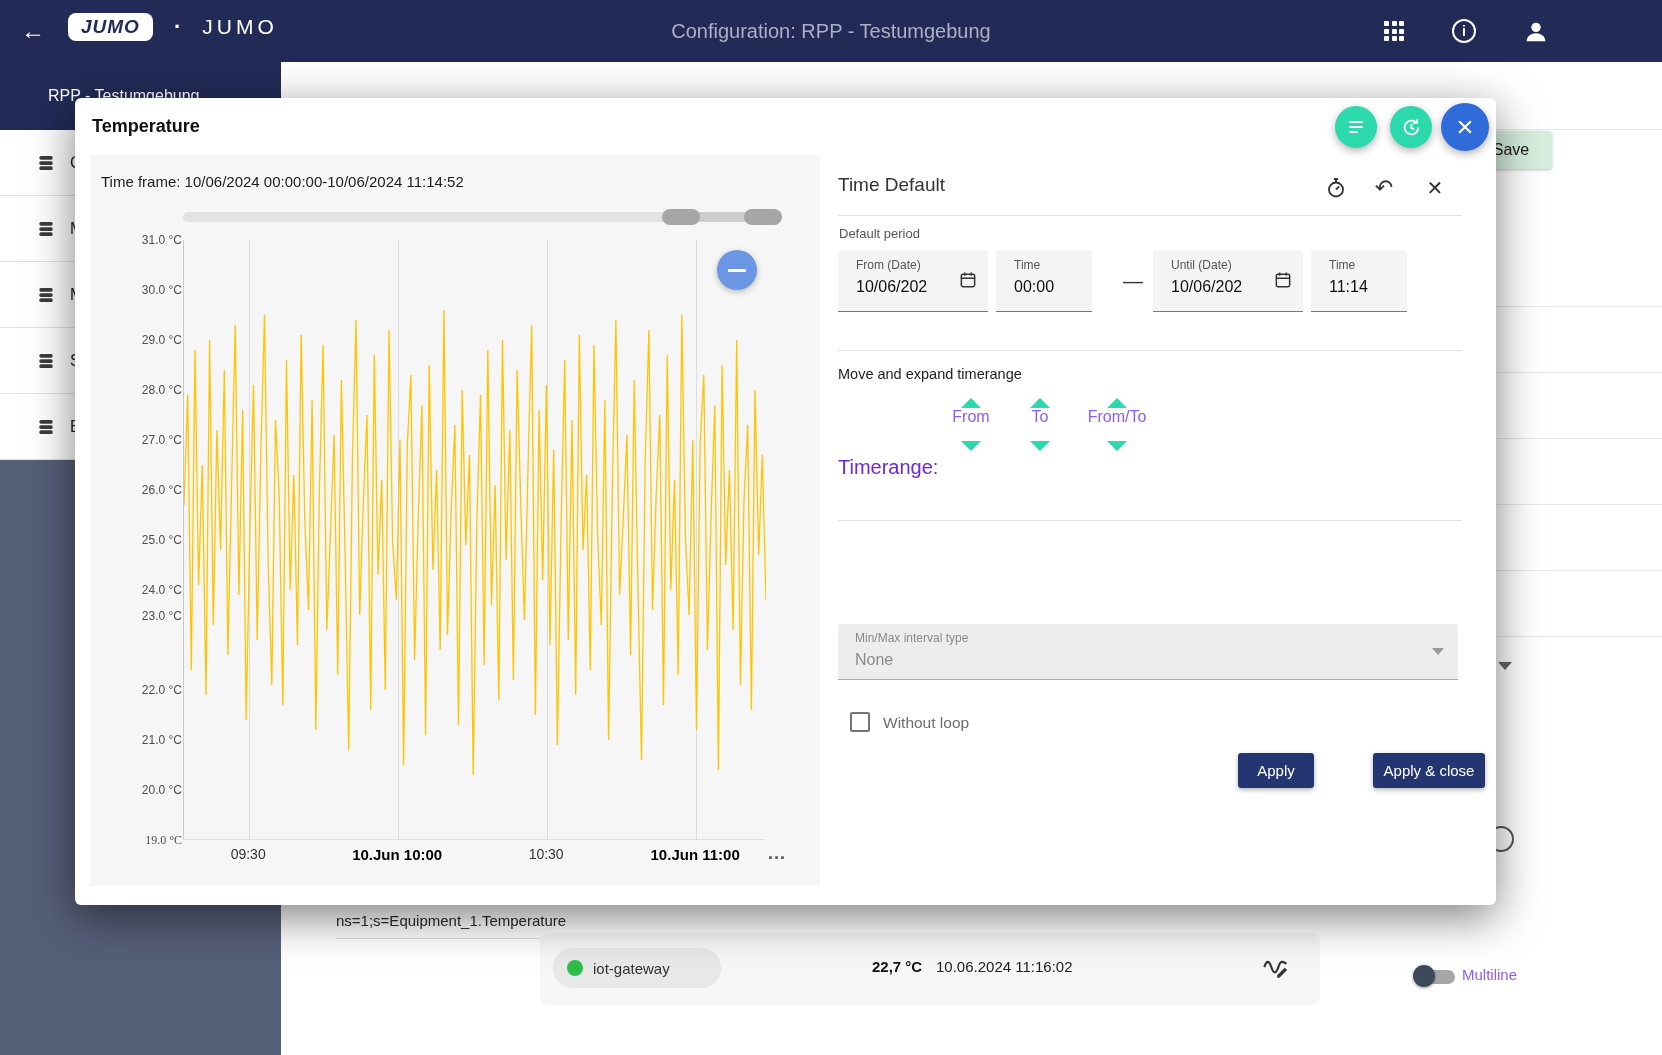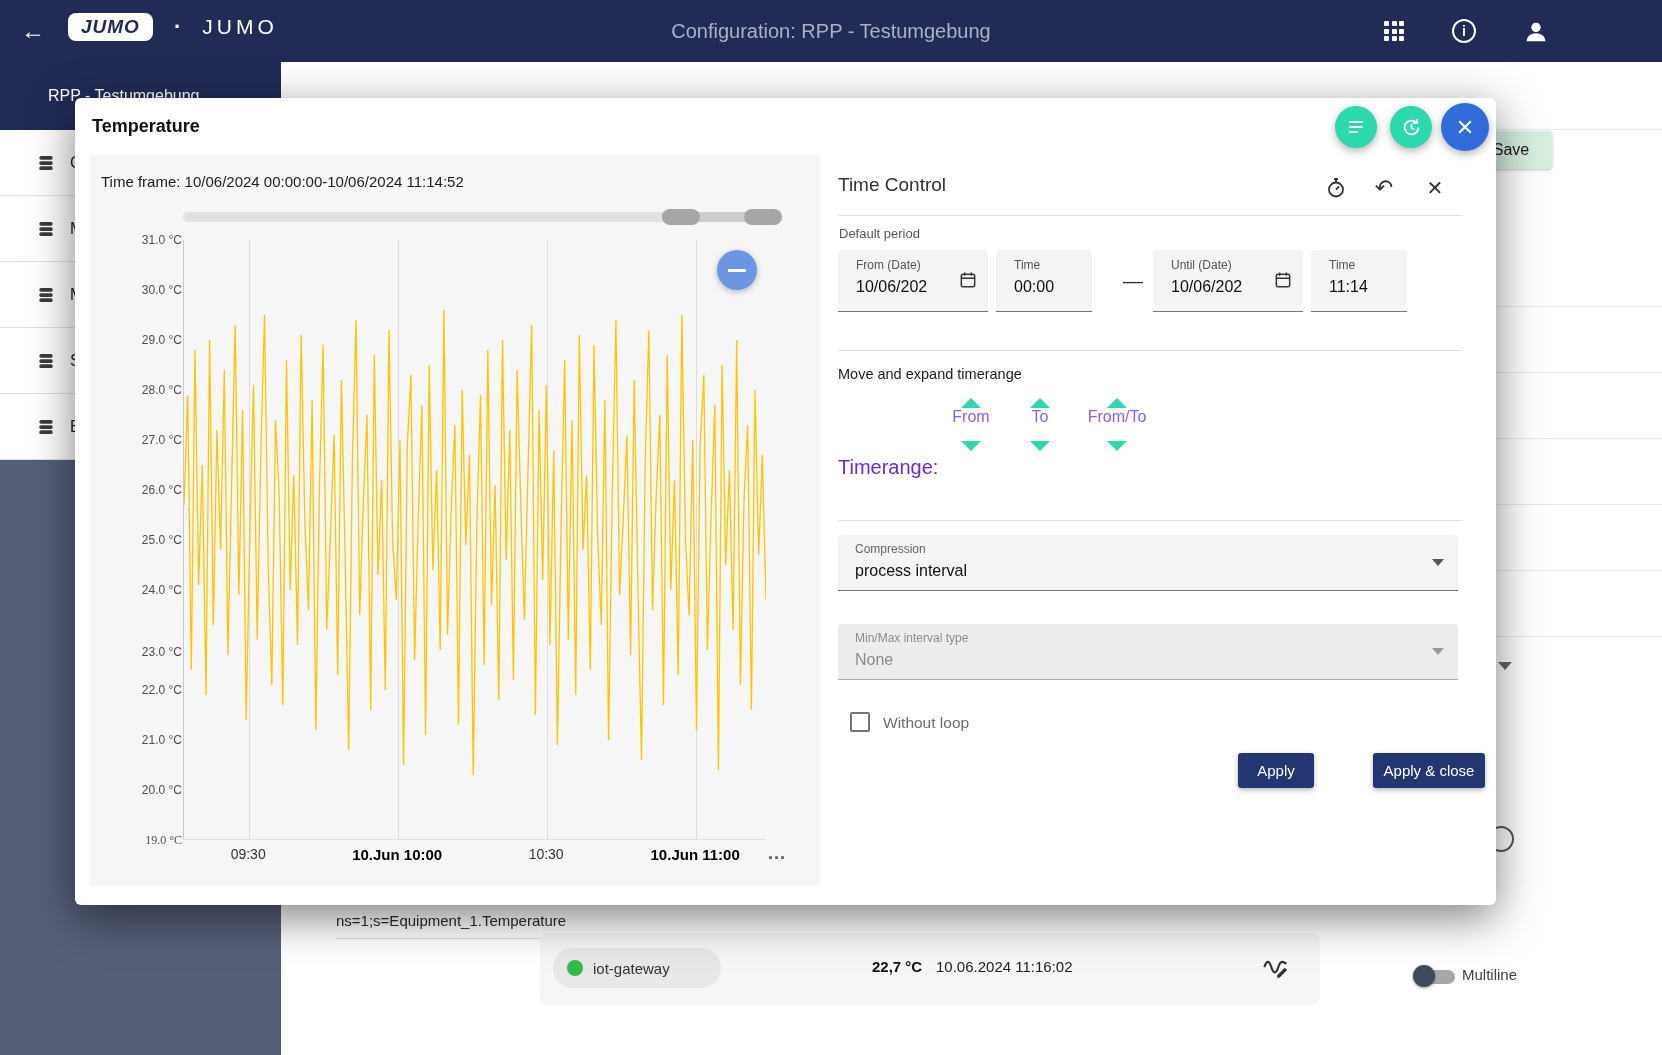--- a/index.html
+++ b/index.html
@@ -40,21 +40,21 @@
 #bg-band{position:absolute;left:540px;top:933px;width:780px;height:72px;background:#f6f6f6;border-radius:8px;z-index:1}
 #gateway-pill{position:absolute;left:553px;top:948px;width:168px;height:40px;background:#e8e8e8;border-radius:20px;z-index:2;display:flex;align-items:center;gap:10px;padding-left:14px}
 #gateway-dot{width:16px;height:16px;border-radius:50%;background:#2dbd4a}
 #gateway-label{font-size:15px;color:#333}
 #bg-temp{position:absolute;left:872px;top:958px;font-size:15px;font-weight:700;color:#111;z-index:2}
 #bg-timestamp{position:absolute;left:936px;top:958px;font-size:15px;color:#222;z-index:2}
 #trend-icon{position:absolute;left:1262px;top:952px;z-index:2;cursor:pointer}
 #multiline-toggle{position:absolute;left:1413px;top:963px;width:44px;height:26px;z-index:2;cursor:pointer}
 #multiline-track{position:absolute;left:4px;top:7px;width:38px;height:14px;background:#a7a7a7;border-radius:7px}
 #multiline-knob{position:absolute;left:0;top:2px;width:22px;height:22px;border-radius:50%;background:#3d4a5c;box-shadow:0 1px 3px rgba(0,0,0,.4)}
-#multiline-label{position:absolute;left:1462px;top:966px;font-size:15px;color:#404040;z-index:2}
+#multiline-label{position:absolute;left:1462px;top:966px;font-size:15px;color:#8b5cf6;z-index:2}
 
 
 .bg-row-line{position:absolute;left:1496px;width:166px;height:1px;background:#e8e8e8;z-index:1}
 #bg-chevron{position:absolute;left:1498px;top:662px;width:0;height:0;border-left:7px solid transparent;border-right:7px solid transparent;border-top:8px solid #666;z-index:1}
 #bg-circle-icon{position:absolute;left:1488px;top:826px;width:26px;height:26px;border:2px solid #555;border-radius:50%;z-index:1}
 
 
 #modal{position:absolute;left:75px;top:98px;width:1421px;height:807px;background:#fff;border-radius:6px;box-shadow:0 12px 45px rgba(0,0,0,.5);z-index:10}
 #modal-title{position:absolute;left:17px;top:18px;font-size:18px;font-weight:700;color:#111}
 .fab{position:absolute;width:42px;height:42px;border-radius:50%;background:#2bd9ad;display:flex;align-items:center;justify-content:center;box-shadow:0 3px 8px rgba(0,0,0,.3);cursor:pointer}
@@ -332,21 +332,21 @@
 
     <div id="y-labels">
         <div class="y-label" style="top: 0px;">31.0 °C</div>
         <div class="y-label" style="top: 50px;">30.0 °C</div>
         <div class="y-label" style="top: 100px;">29.0 °C</div>
         <div class="y-label" style="top: 150px;">28.0 °C</div>
         <div class="y-label" style="top: 200px;">27.0 °C</div>
         <div class="y-label" style="top: 250px;">26.0 °C</div>
         <div class="y-label" style="top: 300px;">25.0 °C</div>
         <div class="y-label" style="top: 350px;">24.0 °C</div>
-        <div class="y-label" style="top: 412px;">23.0 °C</div>
+        <div class="y-label" style="top: 376px;">23.0 °C</div>
         <div class="y-label" style="top: 450px;">22.0 °C</div>
         <div class="y-label" style="top: 500px;">21.0 °C</div>
         <div class="y-label" style="top: 550px;">20.0 °C</div>
         <div class="y-label" style="top: 600px; font-family: Liberation Serif, serif;">19.0 °C</div>
       </div>
     <div id="plot">
       <div id="gridlines">
           <div class="gridline" style="left: 65.184px;"></div>
           <div class="gridline" style="left: 214.176px;"></div>
           <div class="gridline" style="left: 363.168px;"></div>
@@ -359,21 +359,21 @@
     </div>
     <div id="x-labels">
         <div class="x-label" style="left: 5.184px;">09:30</div>
         <div class="x-label bold" style="left: 154.176px;">10.Jun 10:00</div>
         <div class="x-label" style="left: 303.168px;">10:30</div>
         <div class="x-label bold" style="left: 452.16px;">10.Jun 11:00</div>
       </div>
     <div id="chart-more">...</div>
   </div>
 
-  <div id="tc-title">Time Control</div>
+  <div id="tc-title">Time Default</div>
   <span class="tc-hicon" id="tc-timer">
     <svg width="24" height="24" viewBox="0 0 24 24" fill="none" stroke="#333" stroke-width="1.8">
         <circle cx="12" cy="13.5" r="7"></circle>
         <path d="M10 3h4M12 3v3.5M12 13.5l3.2-3.2"></path>
       </svg>
   </span>
   <span class="tc-hicon" id="tc-undo">↶</span>
   <span class="tc-hicon" id="tc-close">✕</span>
 
   <div class="tc-divider" id="tc-div1"></div>
@@ -425,25 +425,20 @@
   </div>
   <div class="tr-col" id="tr-fromto">
     <div class="tri up"></div>
     <div class="tr-label">From/To</div>
     <div class="tri down"></div>
   </div>
 
 
   <div class="tc-divider" id="tc-div3"></div>
 
-  <div class="select" id="sel-compression">
-    <span class="f-label">Compression</span>
-    <span class="f-value">process interval</span>
-    <span class="chev"></span>
-  </div>
 
   <div class="select" id="sel-minmax">
     <span class="f-label">Min/Max interval type</span>
     <span class="f-value">None</span>
     <span class="chev"></span>
   </div>
 
   <div id="tc-checkbox"></div>
   <div id="tc-checkbox-label">Without loop</div>
 

